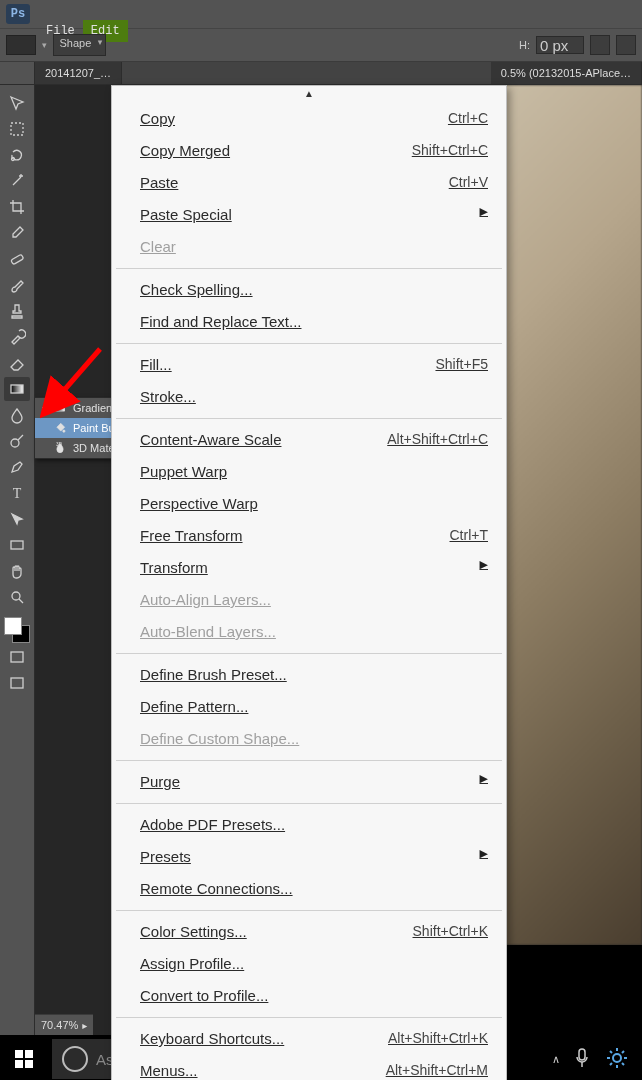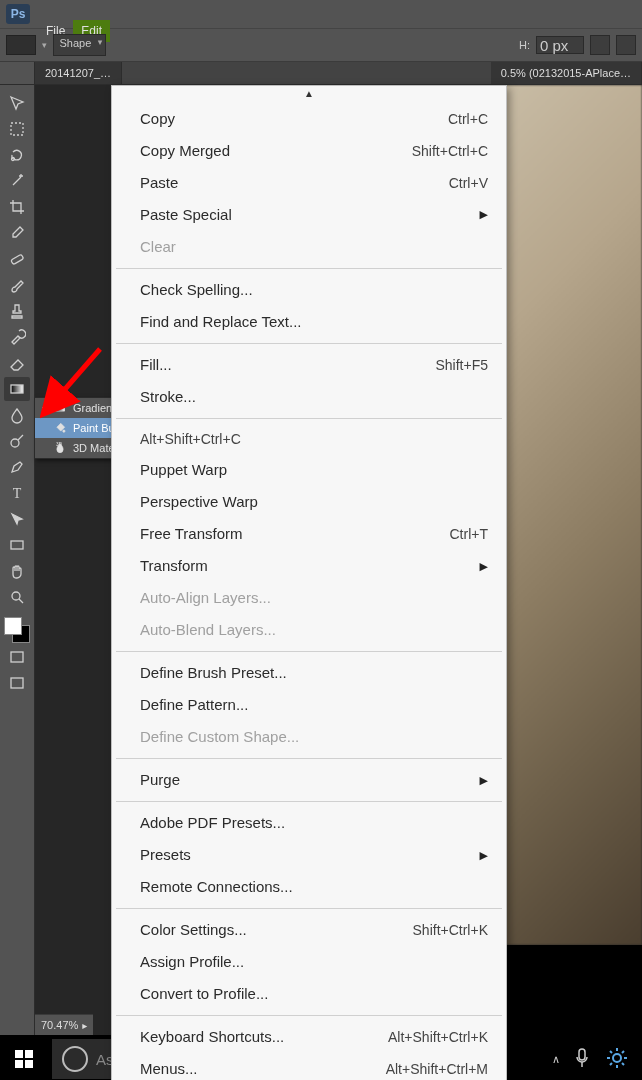--- a/index.html
+++ b/index.html
@@ -13,20 +13,21 @@
     color: #ddd;
     font-size: 12px;
   }
 
   
   .menubar {
     height: 28px;
     background: #535353;
     display: flex;
     align-items: center;
+    font-family: Liberation Mono, monospace;
   }
   .ps-logo {
     width: 24px;
     height: 20px;
     margin: 0 8px 0 6px;
     background: #2a3e56;
     border-radius: 3px;
     font-weight: bold;
     font-size: 12px;
     color: #8db7e6;
@@ -277,24 +278,25 @@
     padding-bottom: 6px;
   }
   .menu-scroll-up {
     text-align: center;
     font-size: 10px;
     color: #333;
     padding: 2px 0 4px;
   }
   .menu-row {
     display: flex;
-    align-items: center;
+    align-items: flex-start;
     padding: 4px 18px 4px 28px;
     line-height: 1.6;
     cursor: default;
+    text-decoration: underline;
   }
   .menu-row .lbl { flex: 1; }
   .menu-row .sc { color: #444; font-size: 14px; }
   .menu-row .arw { color: #222; font-size: 11px; margin-left: 6px; }
   .menu-row.disabled { color: #a0a0a0; }
   .menu-sep {
     height: 1px;
     margin: 5px 4px;
     background: #d0d0d0;
   }
@@ -588,20 +590,21 @@
       <div class="menu-sep"></div>
       <div class="menu-row">
         <span class="lbl">Fill...</span>
         <span class="sc">Shift+F5</span>
       </div>
       <div class="menu-row">
         <span class="lbl">Stroke...</span>
       </div>
       <div class="menu-sep"></div>
       <div class="menu-row">
+        <span class="lbl">Content-Aware Scale</span>
         <span class="sc">Alt+Shift+Ctrl+C</span>
       </div>
       <div class="menu-row">
         <span class="lbl">Puppet Warp</span>
       </div>
       <div class="menu-row">
         <span class="lbl">Perspective Warp</span>
       </div>
       <div class="menu-row">
         <span class="lbl">Free Transform</span>

